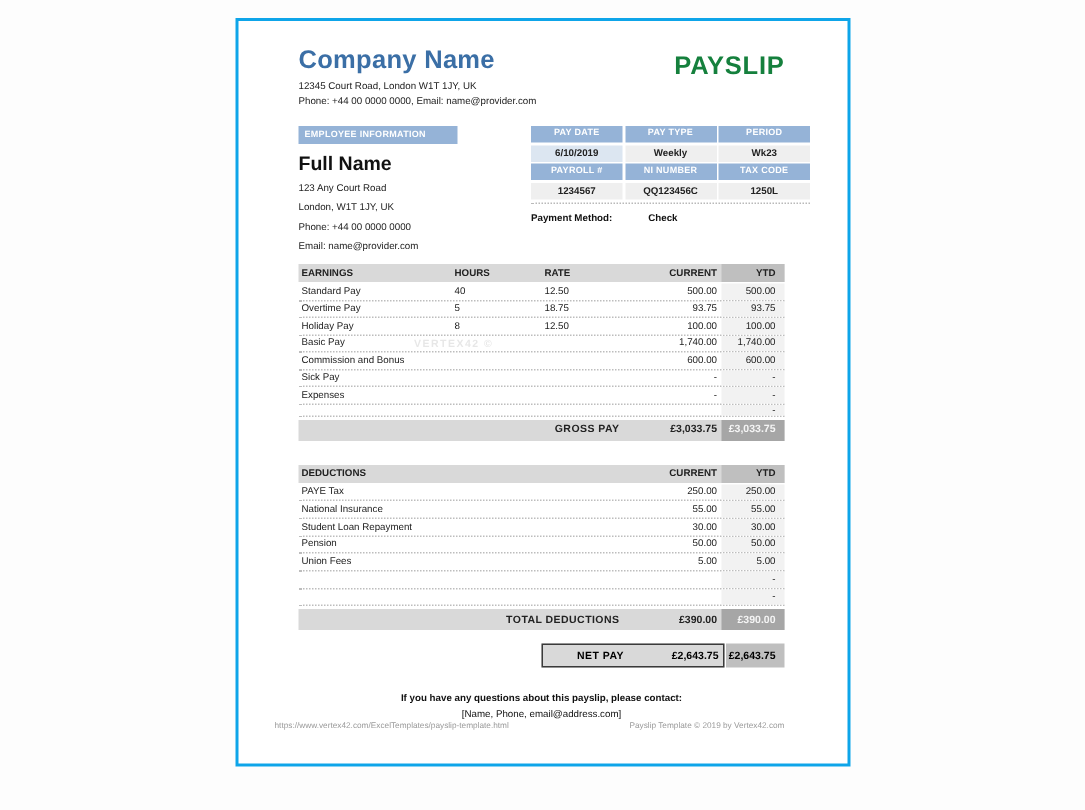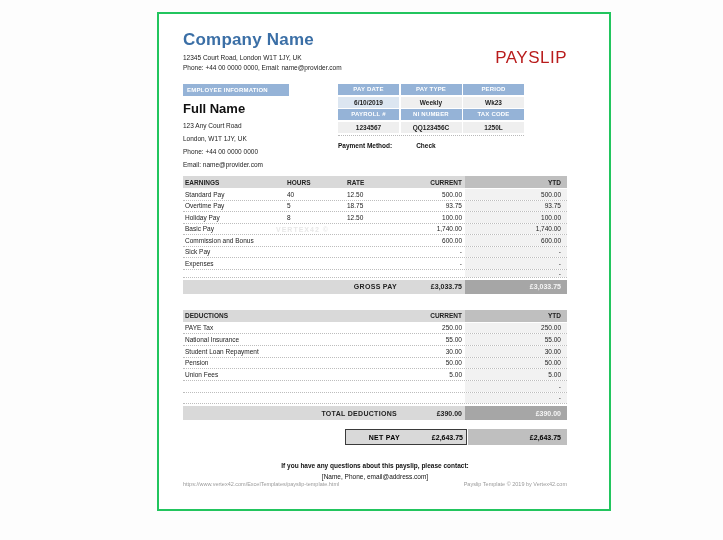--- a/index.html
+++ b/index.html
@@ -1,26 +1,26 @@
 <!DOCTYPE html>
 <html><head>
 <meta charset="utf-8">
 <style>
   * { margin:0; padding:0; box-sizing:border-box; }
   html,body { width:723px; height:540px; background:#ffffff; overflow:hidden;
     font-family:"Liberation Sans","DejaVu Sans",sans-serif; }
   .canvas { position:relative; width:723px; height:540px; background:#fdfdfd; }
-  .page { position:absolute; left:157px; top:12px; width:454px; height:499px;
-    background:#ffffff; border:2px solid #22c55e; padding:14px 42px 0 24px; }
+  .page { position:absolute; left:157px; top:12px; width:410px; height:499px;
+    background:#ffffff; border:2px solid #0ea5e9; padding:14px 42px 0 40px; }
   .watermark { position:absolute; left:117px; top:212px; font-size:7px; color:rgba(120,120,120,0.18);
     letter-spacing:1px; font-weight:bold; }
   
   .header { display:flex; justify-content:space-between; align-items:flex-start; margin-top:2px; }
   .company-name { font-size:17px; font-weight:bold; color:#3b6fa6; letter-spacing:0.2px; }
-  .payslip-title { font-size:17px; font-weight:normal; color:#b91c1c; letter-spacing:0.5px; margin-top:18px; }
+  .payslip-title { font-size:17px; font-weight:bold; color:#15803d; letter-spacing:0.5px; margin-top:4px; }
   .addr { font-size:6.5px; color:#222; margin-top:3.5px; }
   
   .info-row { display:flex; margin-top:13px; }
   .employee { width:155px; flex:none; }
   .emp-bar { width:106px; height:12px; line-height:12px; background:#95b3d7; color:#ffffff;
     font-size:6px; font-weight:bold; padding-left:4px; letter-spacing:0.2px; }
   .emp-name { font-size:13px; font-weight:bold; margin-top:5px; color:#111; }
   .emp-line { font-size:6.5px; margin-top:6px; color:#222; }
   .payinfo { width:186px; flex:none; }
   .paygrid { display:grid; grid-template-columns:1fr 1fr 1fr; gap:1.5px;

